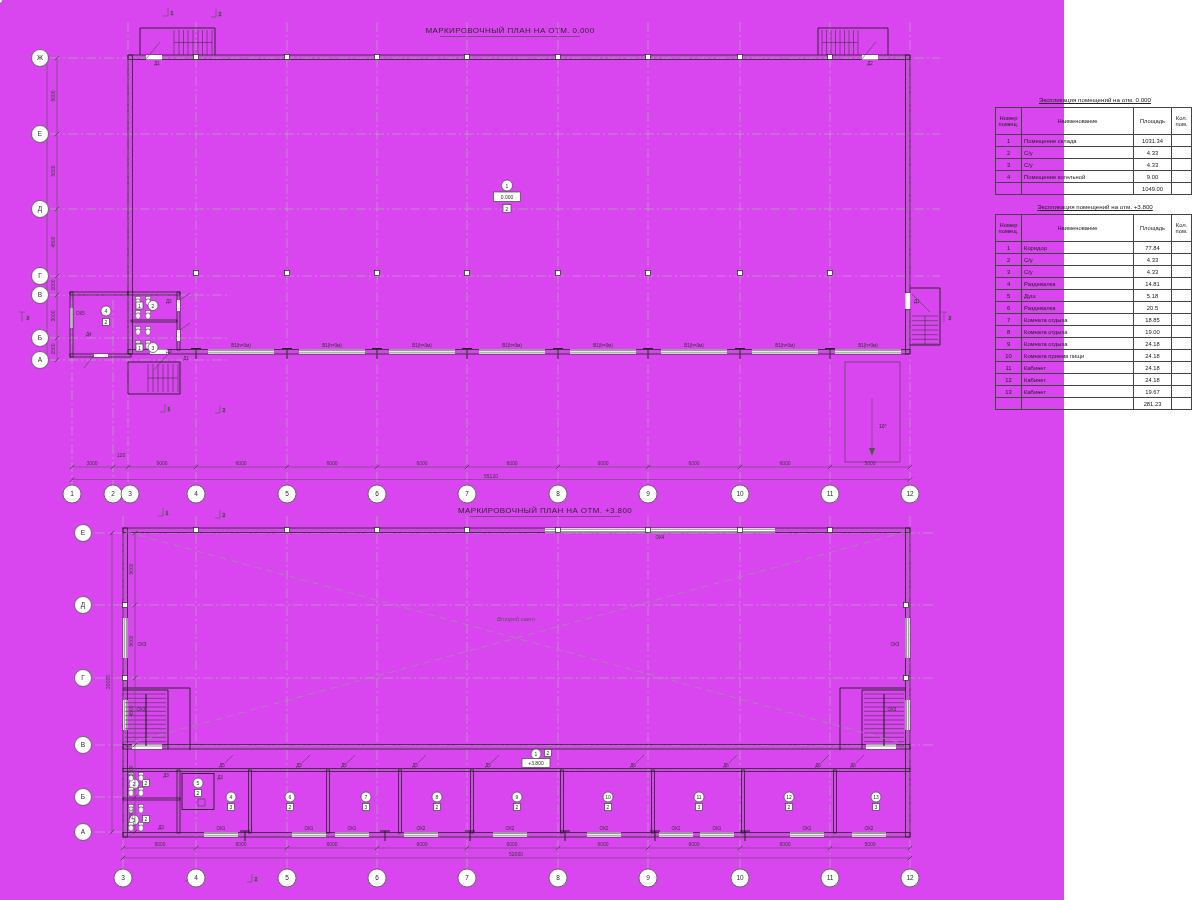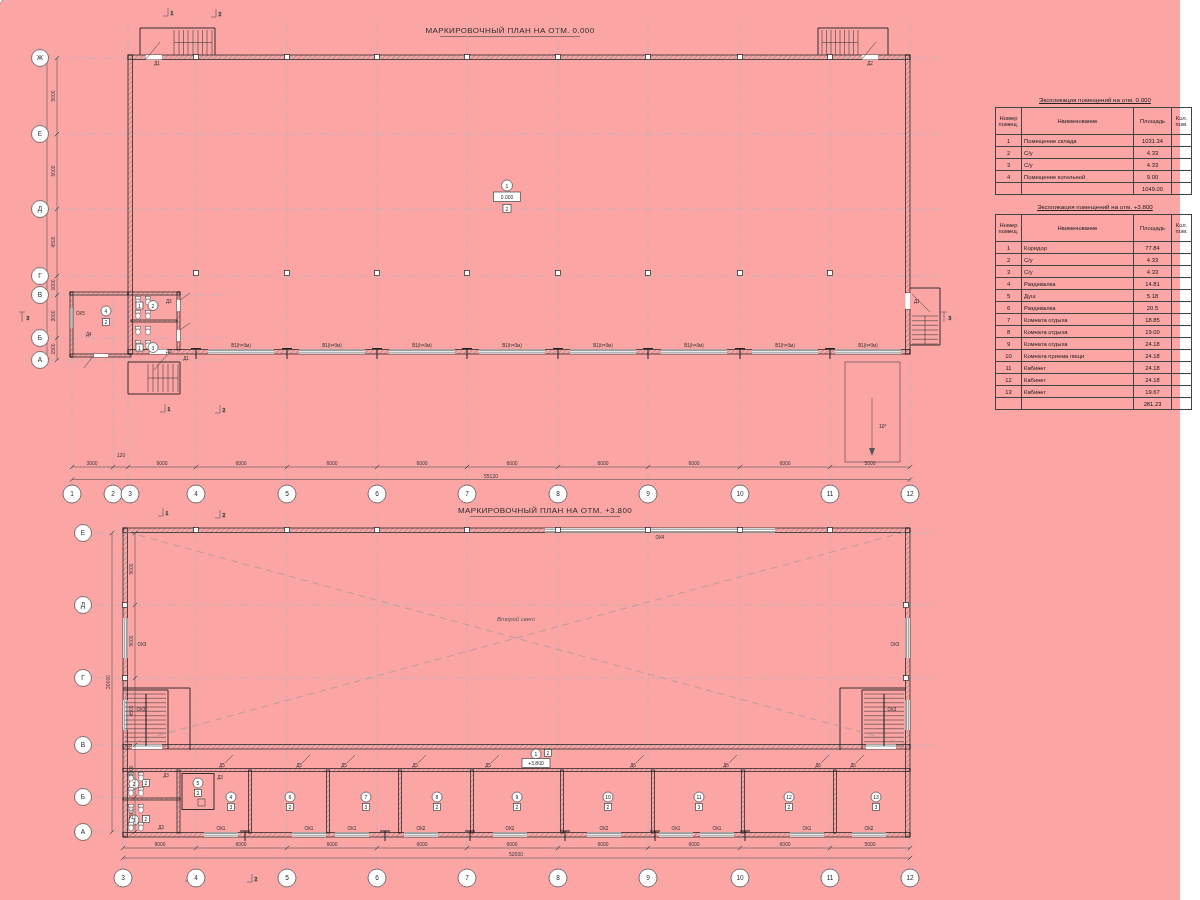--- a/index.html
+++ b/index.html
@@ -1,17 +1,17 @@
 <!DOCTYPE html>
 <html><head>
 <meta charset="utf-8">
 <style>
   html,body{margin:0;padding:0;background:#fff;width:1200px;height:900px;overflow:hidden;
     font-family:"Liberation Sans",sans-serif;}
-  #sheet{position:relative;width:1180px;height:900px;background:#fca5a5;}
+  #sheet{position:relative;width:1064px;height:900px;background:#d946ef;}
   svg{position:absolute;left:0;top:0;}
   svg text{fill:#2b2b2b;font-family:"Liberation Sans",sans-serif;}
   .tt{font-size:8px;letter-spacing:.4px;}
   .dim{font-size:5px;fill:#3a3a3a;}
   .ax{font-size:6.5px;}
   .sm{font-size:4.6px;fill:#333;}
   .rm{font-size:5px;}
   .it{font-style:italic;font-size:6px;fill:#555;}
   .mid{text-anchor:middle;}
   .thin{stroke:#444;stroke-width:.6;fill:none;}

